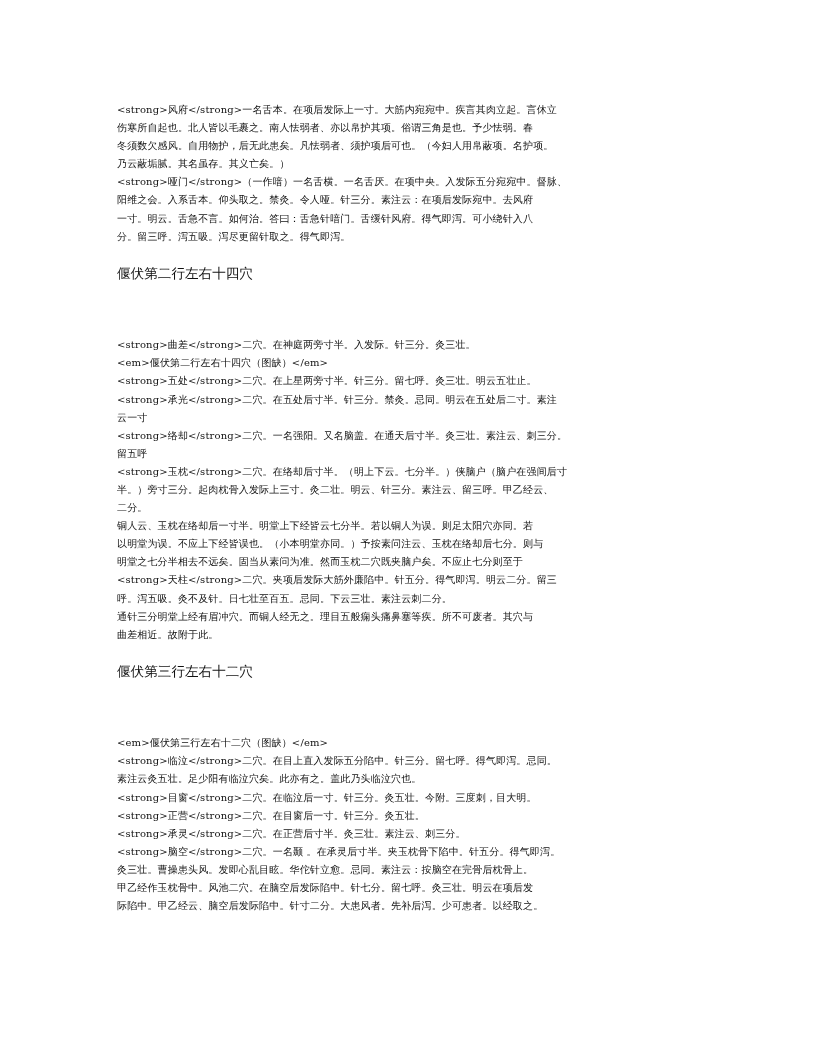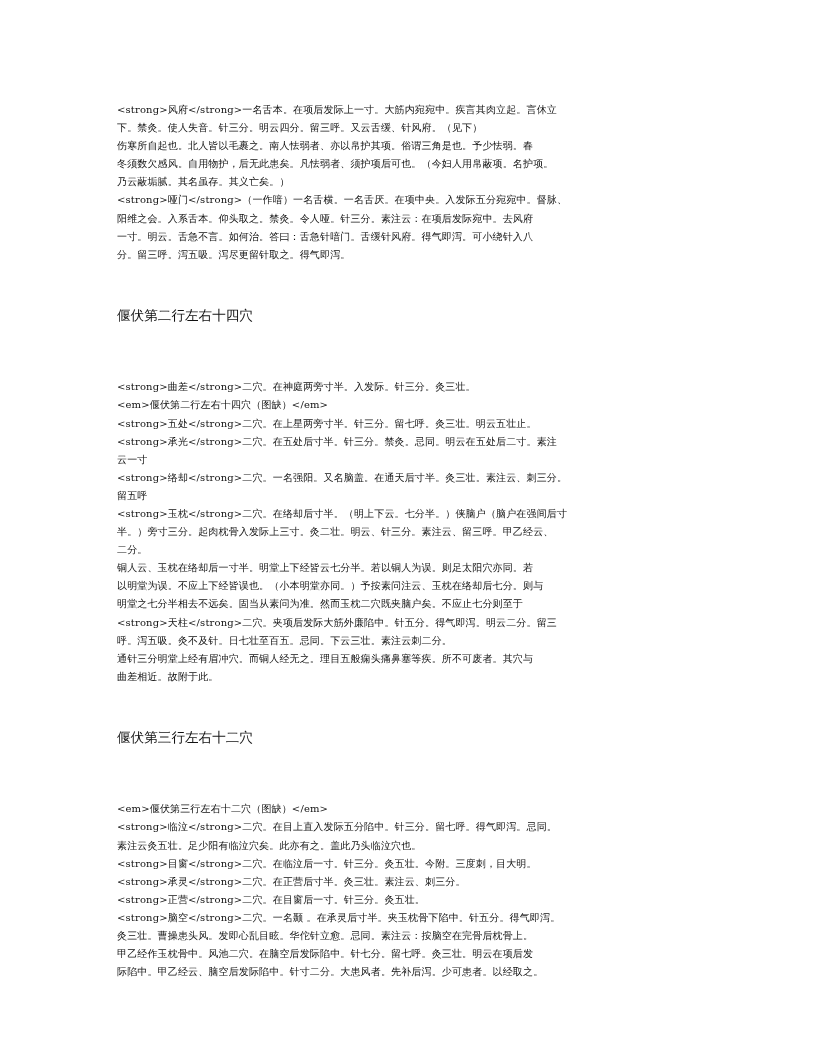--- a/index.html
+++ b/index.html
@@ -29,31 +29,29 @@
     letter-spacing: 0.15px;
   }
   .blank {
     height: 18.1px;
   }
   .heading {
     height: 18.1px;
     line-height: 18.1px;
     font-size: 13.6px;
     white-space: nowrap;
-    margin-top: 24px;
   }
 </style>
 </head>
 <body>
 
 <div class="page">
 
   <div>
     <div class="line">&lt;strong&gt;风府&lt;/strong&gt;一名舌本。在项后发际上一寸。大筋内宛宛中。疾言其肉立起。言休立</div>
-    <div class="line">下。禁灸。使人失音。针三分。明云四分。留三呼。又云舌缓、针风府。（见下）</div>
     <div class="line">伤寒所自起也。北人皆以毛裹之。南人怯弱者、亦以帛护其项。俗谓三角是也。予少怯弱。春</div>
     <div class="line">冬须数欠感风。自用物护，后无此患矣。凡怯弱者、须护项后可也。（今妇人用帛蔽项。名护项。</div>
     <div class="line">乃云蔽垢腻。其名虽存。其义亡矣。）</div>
     <div class="line">&lt;strong&gt;哑门&lt;/strong&gt;（一作喑）一名舌横。一名舌厌。在项中央。入发际五分宛宛中。督脉、</div>
     <div class="line">阳维之会。入系舌本。仰头取之。禁灸。令人哑。针三分。素注云：在项后发际宛中。去风府</div>
     <div class="line">一寸。明云。舌急不言。如何治。答曰：舌急针喑门。舌缓针风府。得气即泻。可小绕针入八</div>
     <div class="line">分。留三呼。泻五吸。泻尽更留针取之。得气即泻。</div>
   </div>
 
   <div class="blank"></div>
@@ -86,21 +84,21 @@
 
   <div>
     <div class="heading">偃伏第三行左右十二穴</div>
     <div class="blank"></div>
     <div class="blank"></div>
     <div class="blank"></div>
     <div class="line">&lt;em&gt;偃伏第三行左右十二穴（图缺）&lt;/em&gt;</div>
     <div class="line">&lt;strong&gt;临泣&lt;/strong&gt;二穴。在目上直入发际五分陷中。针三分。留七呼。得气即泻。忌同。</div>
     <div class="line">素注云灸五壮。足少阳有临泣穴矣。此亦有之。盖此乃头临泣穴也。</div>
     <div class="line">&lt;strong&gt;目窗&lt;/strong&gt;二穴。在临泣后一寸。针三分。灸五壮。今附。三度刺，目大明。</div>
+    <div class="line">&lt;strong&gt;正营&lt;/strong&gt;二穴。在目窗后一寸。针三分。灸五壮。</div>
     <div class="line">&lt;strong&gt;承灵&lt;/strong&gt;二穴。在正营后寸半。灸三壮。素注云、刺三分。</div>
-    <div class="line">&lt;strong&gt;正营&lt;/strong&gt;二穴。在目窗后一寸。针三分。灸五壮。</div>
     <div class="line">&lt;strong&gt;脑空&lt;/strong&gt;二穴。一名颞 。在承灵后寸半。夹玉枕骨下陷中。针五分。得气即泻。</div>
     <div class="line">灸三壮。曹操患头风。发即心乱目眩。华佗针立愈。忌同。素注云：按脑空在完骨后枕骨上。</div>
     <div class="line">甲乙经作玉枕骨中。风池二穴。在脑空后发际陷中。针七分。留七呼。灸三壮。明云在项后发</div>
     <div class="line">际陷中。甲乙经云、脑空后发际陷中。针寸二分。大患风者。先补后泻。少可患者。以经取之。</div>
   </div>
 
 </div>
 
 </body></html>

